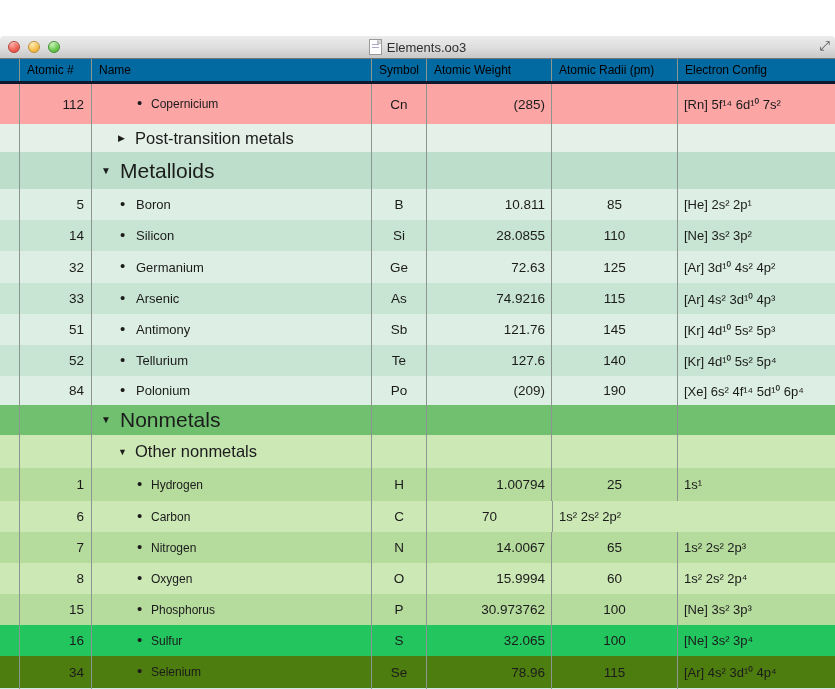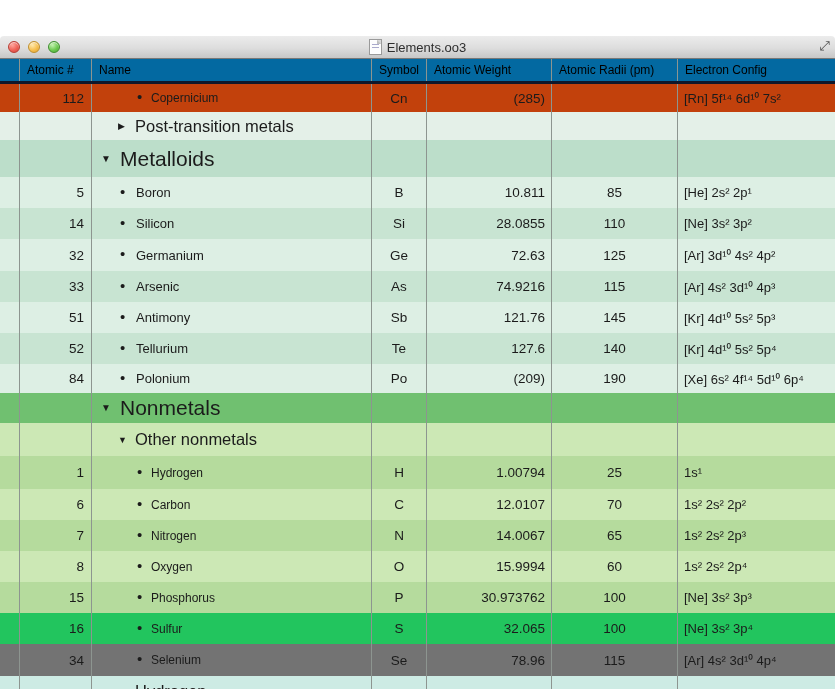--- a/index.html
+++ b/index.html
@@ -81,21 +81,21 @@
     <div class="header">
       <div class="cell c-gutter"></div>
       <div class="cell c-num hl">Atomic #</div>
       <div class="cell c-name hl">Name</div>
       <div class="cell c-sym hl">Symbol</div>
       <div class="cell c-wt hl">Atomic Weight</div>
       <div class="cell c-rad hl">Atomic Radii (pm)</div>
       <div class="cell c-cfg hl">Electron Config</div>
     </div>
     <div class="rows">
-        <div class="row" style="height: 28px; background: #c2410c;">
+        <div class="row" style="height: 40px; background: #fca5a5;">
           <div class="cell c-gutter"></div>
           <div class="cell c-num">112</div>
           <div class="cell c-name i3 leafrow">
             <span class="ctrl">•</span>
             <span class="ntext">Copernicium</span>
           </div>
           <div class="cell c-sym">Cn</div>
           <div class="cell c-wt">(285)</div>
           <div class="cell c-rad"></div>
           <div class="cell c-cfg">[Rn] 5f¹⁴ 6d¹⁰ 7s²</div>
@@ -245,21 +245,20 @@
           <div class="cell c-cfg">1s¹</div>
         </div>
         <div class="row" style="height: 31px; background: rgb(204, 232, 181);">
           <div class="cell c-gutter"></div>
           <div class="cell c-num">6</div>
           <div class="cell c-name i3 leafrow">
             <span class="ctrl">•</span>
             <span class="ntext">Carbon</span>
           </div>
           <div class="cell c-sym">C</div>
-          <div class="cell c-wt">12.0107</div>
           <div class="cell c-rad">70</div>
           <div class="cell c-cfg">1s² 2s² 2p²</div>
         </div>
         <div class="row" style="height: 31px; background: rgb(181, 219, 157);">
           <div class="cell c-gutter"></div>
           <div class="cell c-num">7</div>
           <div class="cell c-name i3 leafrow">
             <span class="ctrl">•</span>
             <span class="ntext">Nitrogen</span>
           </div>
@@ -297,21 +296,21 @@
           <div class="cell c-num">16</div>
           <div class="cell c-name i3 leafrow">
             <span class="ctrl">•</span>
             <span class="ntext">Sulfur</span>
           </div>
           <div class="cell c-sym">S</div>
           <div class="cell c-wt">32.065</div>
           <div class="cell c-rad">100</div>
           <div class="cell c-cfg">[Ne] 3s² 3p⁴</div>
         </div>
-        <div class="row" style="height: 32px; background: #737373;">
+        <div class="row" style="height: 32px; background: #4d7c0f;">
           <div class="cell c-gutter"></div>
           <div class="cell c-num">34</div>
           <div class="cell c-name i3 leafrow">
             <span class="ctrl">•</span>
             <span class="ntext">Selenium</span>
           </div>
           <div class="cell c-sym">Se</div>
           <div class="cell c-wt">78.96</div>
           <div class="cell c-rad">115</div>
           <div class="cell c-cfg">[Ar] 4s² 3d¹⁰ 4p⁴</div>

